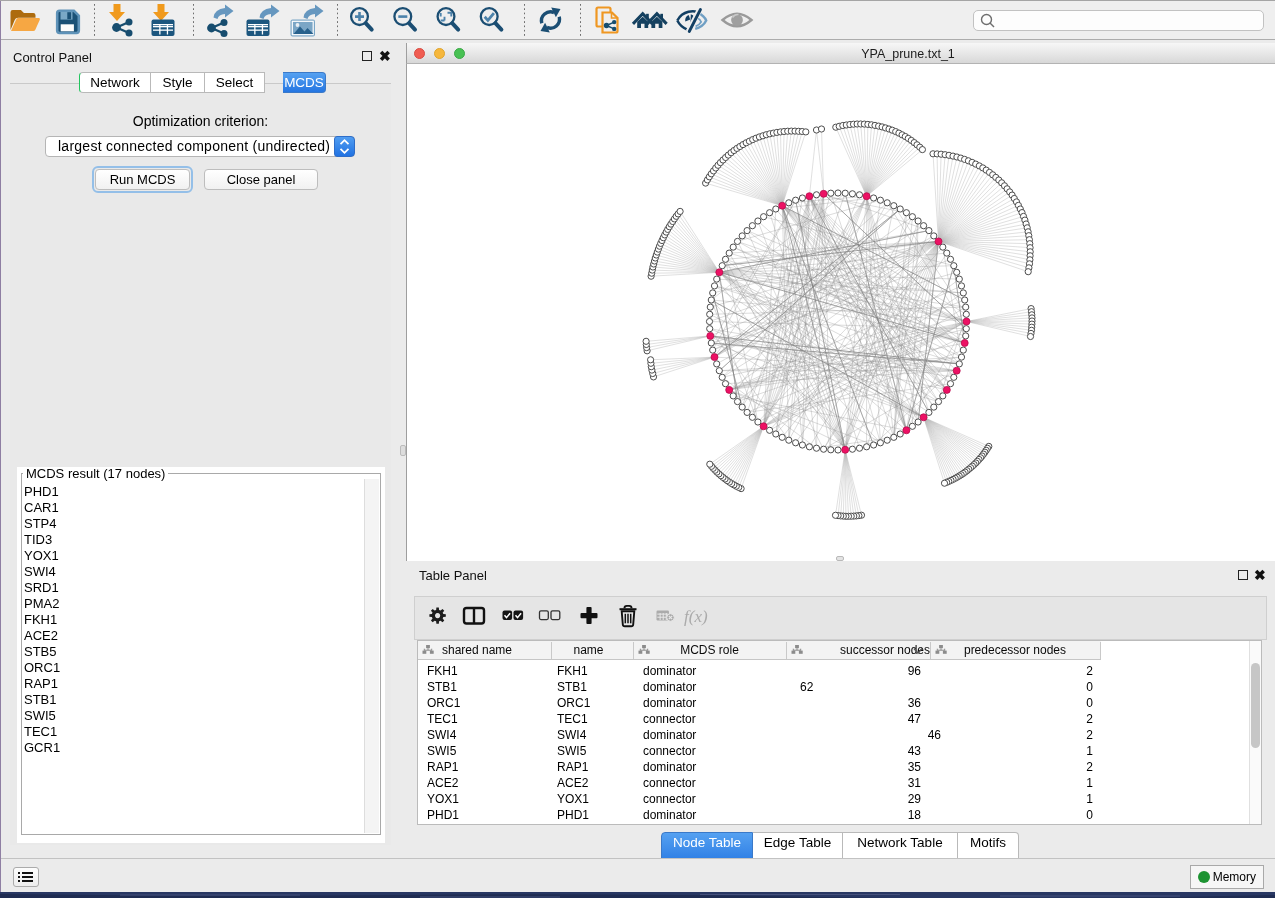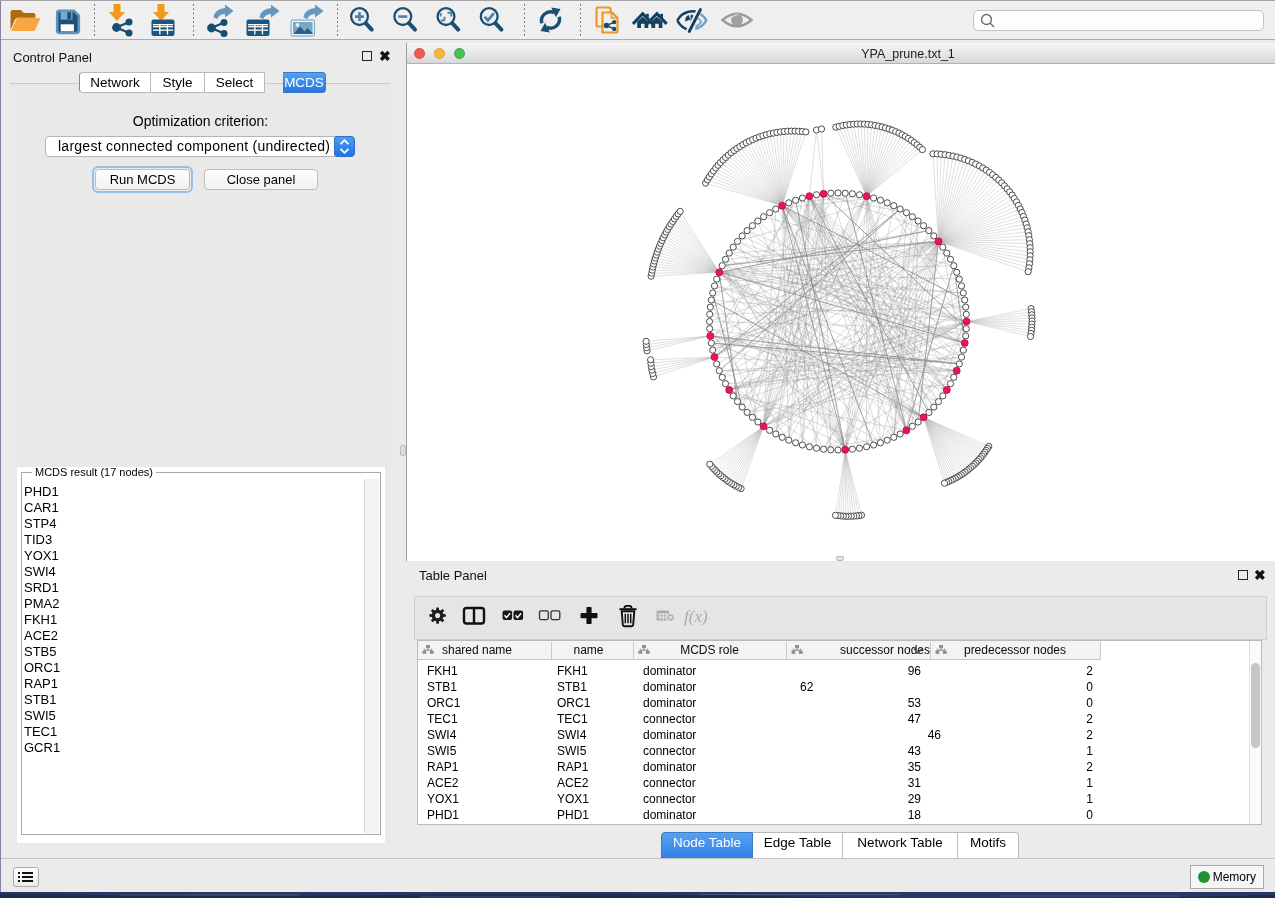--- a/index.html
+++ b/index.html
@@ -142,21 +142,21 @@
 <div class="abs" style="left:45px;top:136px;width:310px;height:21px;background:#fff;border:1px solid #b5b5b5;border-radius:4px;font-size:14px;letter-spacing:0.25px;line-height:19px;padding-left:12px">largest connected component (undirected)</div>
 <div class="abs" style="left:334px;top:136px;width:21px;height:21px;background:linear-gradient(#509df1,#2172e2);border-radius:3px 4px 4px 3px;border:1px solid #2e6dc8"></div>
 <svg class="abs" style="left:334px;top:136px" width="21" height="21" viewBox="0 0 21 21">
     <path d="M6.5 8.2 l4-4 4 4 M6.5 12.8 l4 4 4-4" stroke="#fff" stroke-width="1.8" fill="none"></path>
   </svg>
 <div class="abs" style="left:92px;top:166px;width:101px;height:27px;border:2px solid #94bfe8;border-radius:6px"></div>
 <div class="btn" style="left:95px;top:169px;width:95px">Run MCDS</div>
 <div class="btn" style="left:204px;top:169px;width:114px">Close panel</div>
 <div class="abs" style="left:17px;top:467px;width:368px;height:376px;background:#fff"></div>
 <fieldset class="abs" style="left:21px;top:466px;width:360px;height:369px;border:1px solid #a9a9a9;border-radius:0">
-    <legend style="font-size:11px;padding:0 3px;margin-left:10px">MCDS result (17 nodes)</legend>
+    <legend style="font-size:13px;padding:0 3px;margin-left:1px">MCDS result (17 nodes)</legend>
   </fieldset>
 <div class="abs" style="left:24px;top:484px;font-size:13px;line-height:16px">
     <div style="height:16px">PHD1</div>
     <div style="height:16px">CAR1</div>
     <div style="height:16px">STP4</div>
     <div style="height:16px">TID3</div>
     <div style="height:16px">YOX1</div>
     <div style="height:16px">SWI4</div>
     <div style="height:16px">SRD1</div>
     <div style="height:16px">PMA2</div>
@@ -584,21 +584,21 @@
 <div class="cell" style="left:821px;top:663px;width:100px;text-align:right">96</div>
 <div class="cell" style="left:993px;top:663px;width:100px;text-align:right">2</div>
 <div class="cell" style="left:427px;top:679px">STB1</div>
 <div class="cell" style="left:557px;top:679px">STB1</div>
 <div class="cell" style="left:643px;top:679px">dominator</div>
 <div class="cell" style="left:800px;top:679px;width:100px;text-align:left">62</div>
 <div class="cell" style="left:993px;top:679px;width:100px;text-align:right">0</div>
 <div class="cell" style="left:427px;top:695px">ORC1</div>
 <div class="cell" style="left:557px;top:695px">ORC1</div>
 <div class="cell" style="left:643px;top:695px">dominator</div>
-<div class="cell" style="left:821px;top:695px;width:100px;text-align:right">53</div>
+<div class="cell" style="left:821px;top:695px;width:100px;text-align:right">36</div>
 <div class="cell" style="left:993px;top:695px;width:100px;text-align:right">0</div>
 <div class="cell" style="left:427px;top:711px">TEC1</div>
 <div class="cell" style="left:557px;top:711px">TEC1</div>
 <div class="cell" style="left:643px;top:711px">connector</div>
 <div class="cell" style="left:821px;top:711px;width:100px;text-align:right">47</div>
 <div class="cell" style="left:993px;top:711px;width:100px;text-align:right">2</div>
 <div class="cell" style="left:427px;top:727px">SWI4</div>
 <div class="cell" style="left:557px;top:727px">SWI4</div>
 <div class="cell" style="left:643px;top:727px">dominator</div>
 <div class="cell" style="left:841px;top:727px;width:100px;text-align:right">46</div>

